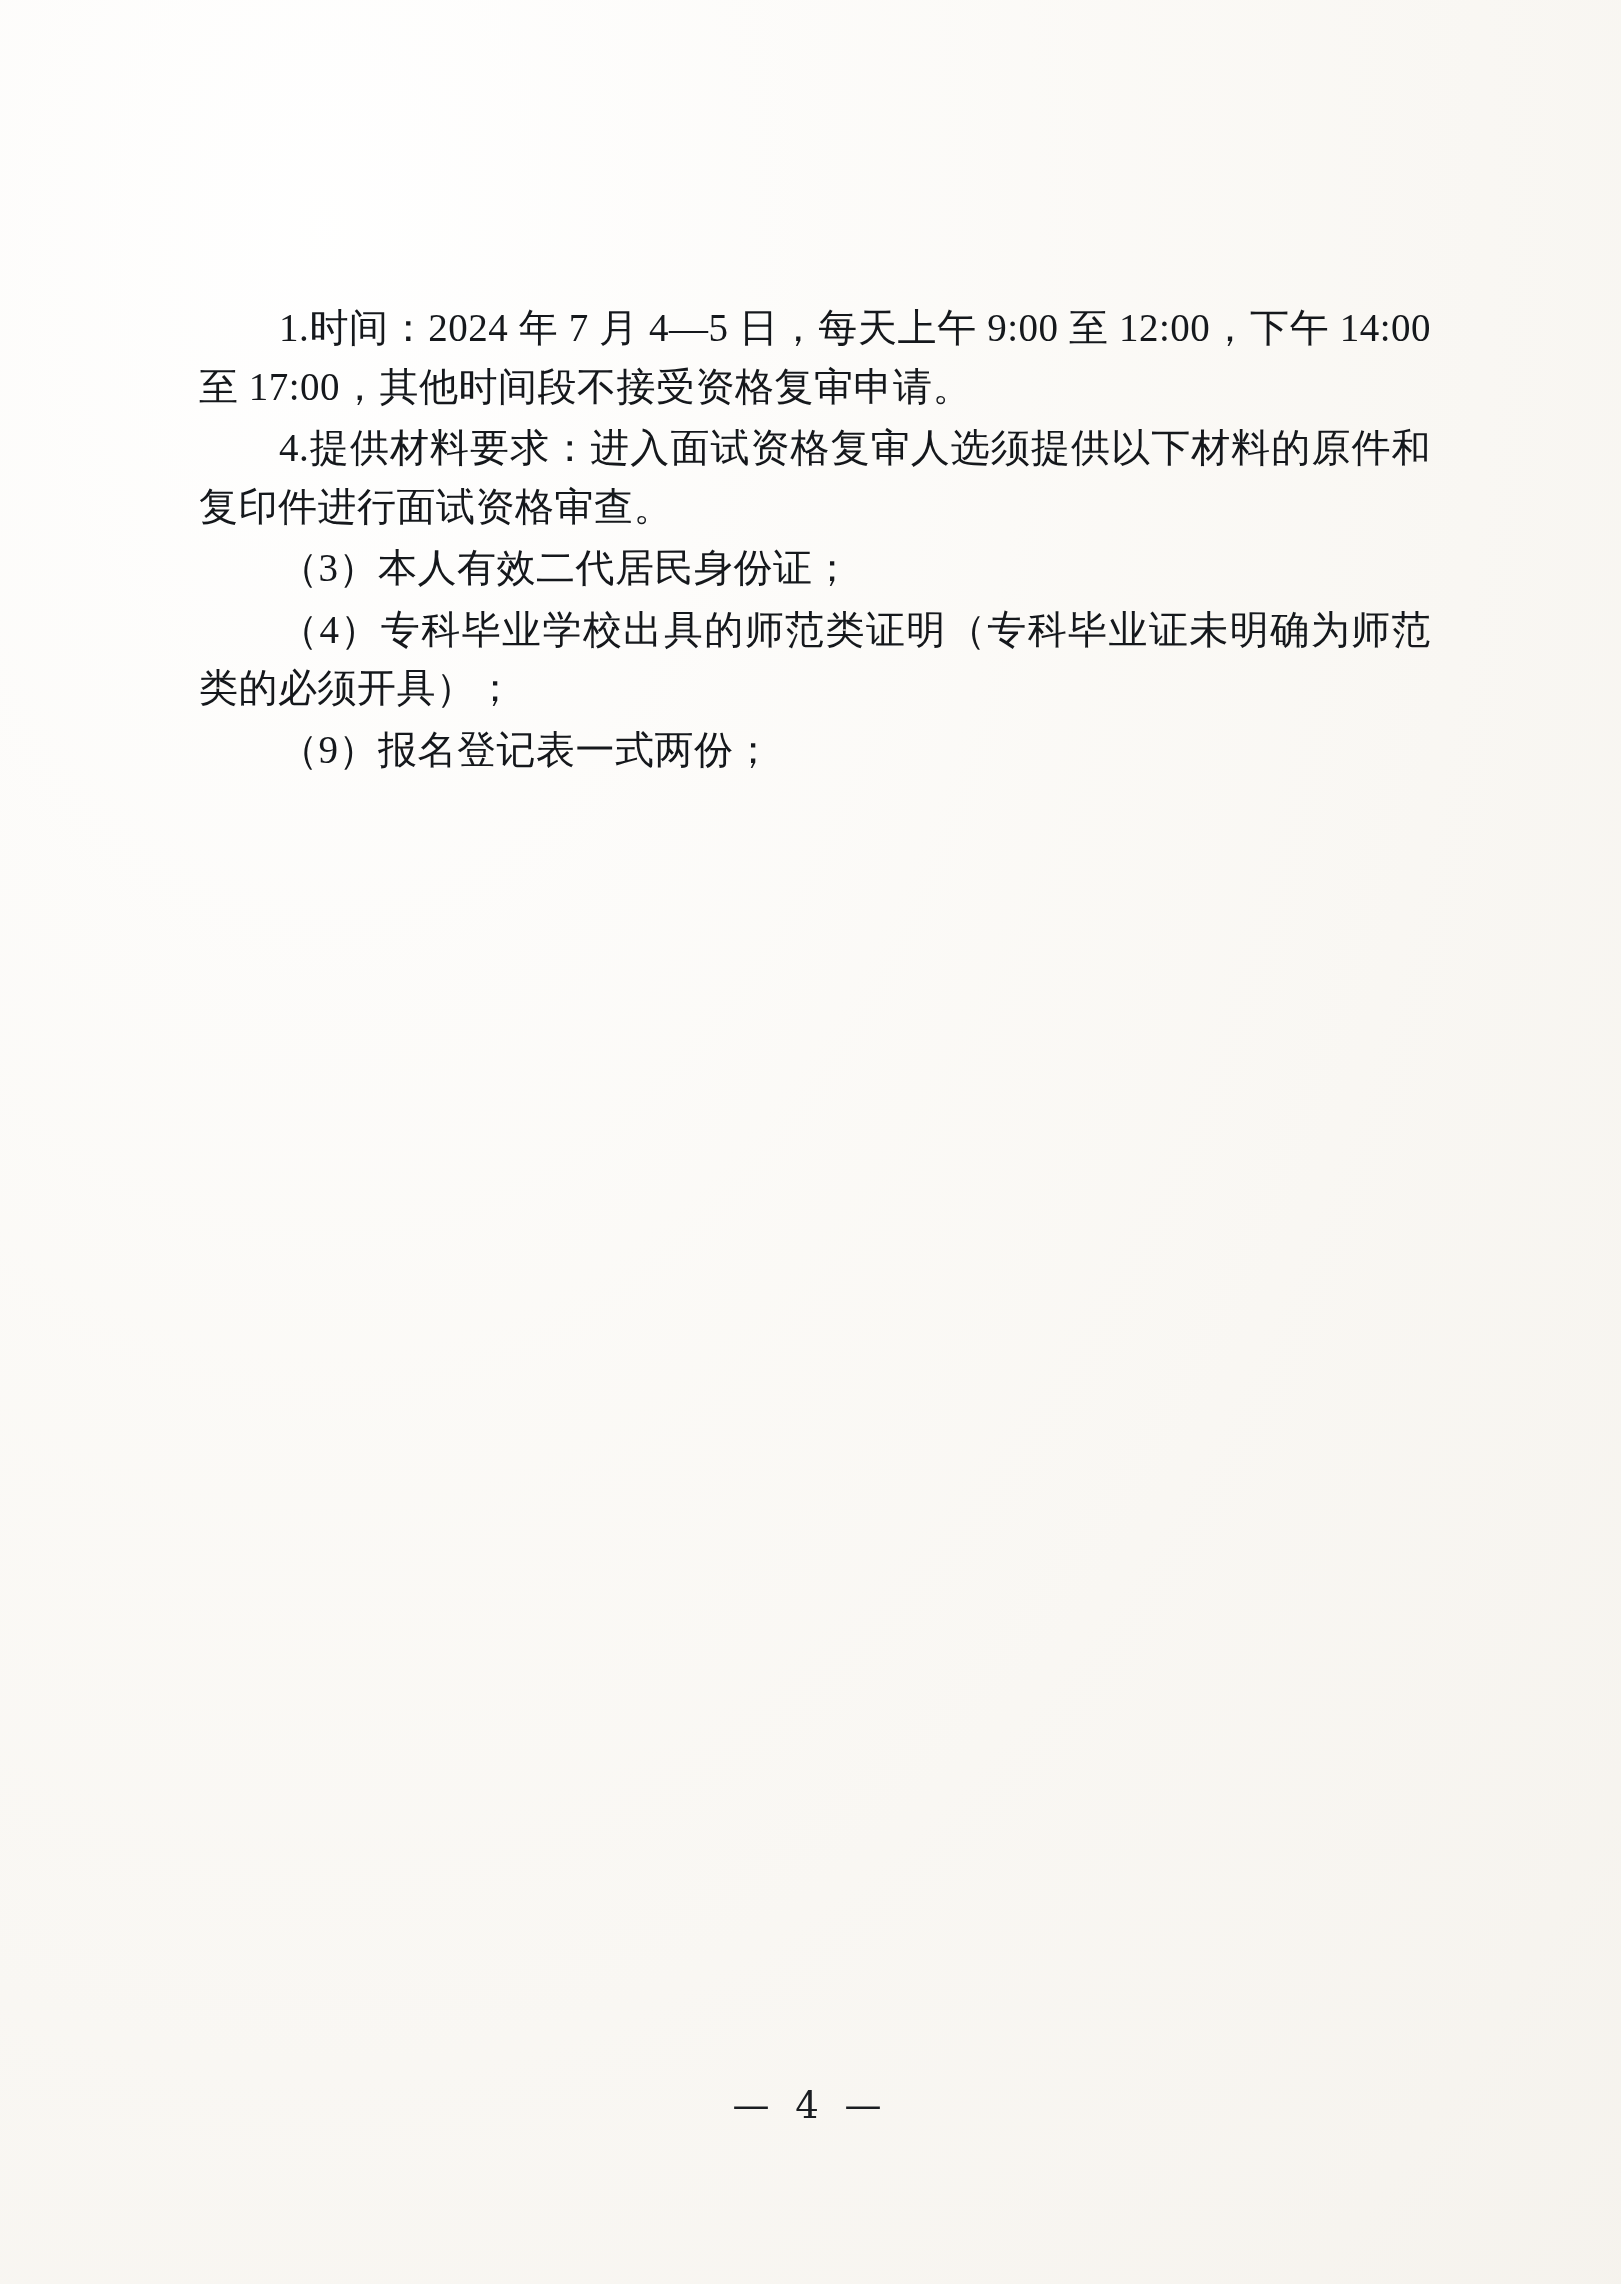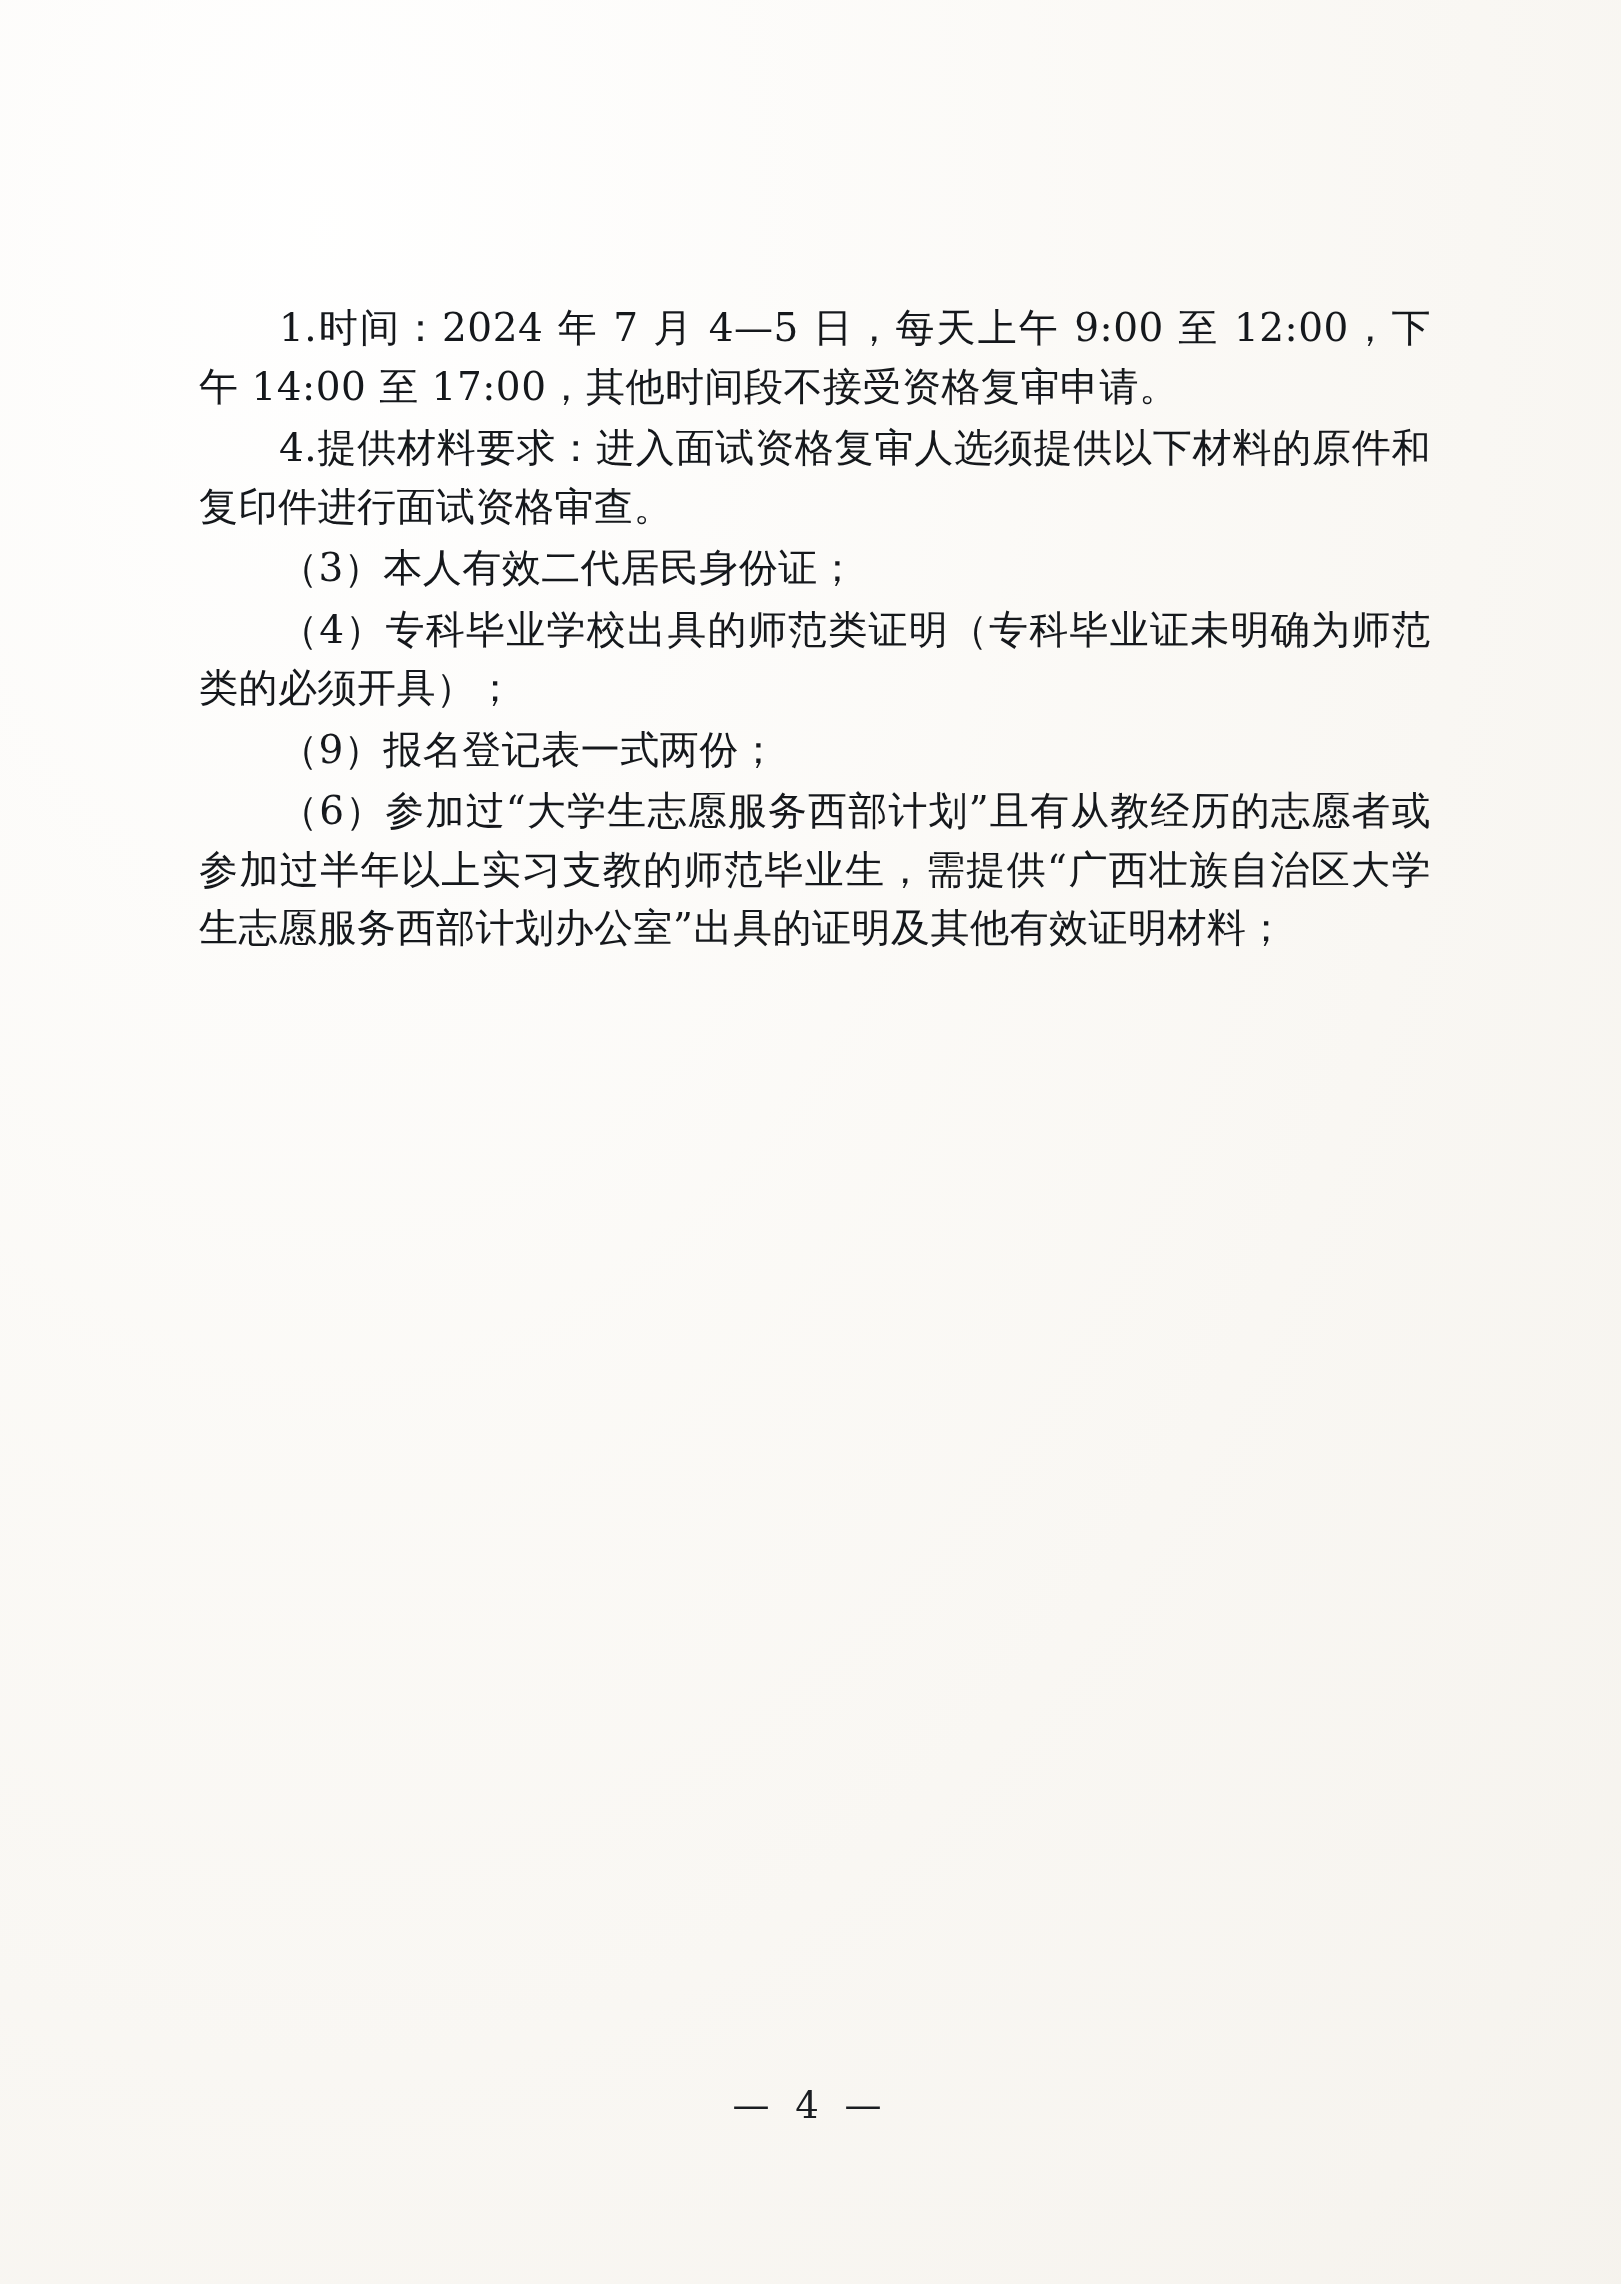--- a/index.html
+++ b/index.html
@@ -37,20 +37,21 @@
     font-size: 39px;
     line-height: 1.50;
     color: #15181c;
     text-align: justify;
     text-justify: inter-ideograph;
     letter-spacing: 0.5px;
     font-family: "DejaVu Serif", "Liberation Serif", serif;
   }
   p.indent {
     text-indent: 80px;
+    font-family: Liberation Serif, serif;
   }
   .pagenum {
     position: absolute;
     left: 0;
     top: 2084px;
     width: 1621px;
     text-align: center;
     font-size: 37px;
     color: #1a1d21;
     font-family: "DejaVu Serif", "Liberation Serif", serif;
@@ -62,18 +63,17 @@
 
 <div class="page">
   <div class="paper-grain"></div>
 
   <div class="content">
     <p class="para indent">1.时间：2024 年 7 月 4—5 日，每天上午 9:00 至 12:00，下午 14:00 至 17:00，其他时间段不接受资格复审申请。</p>
     <p class="para indent">4.提供材料要求：进入面试资格复审人选须提供以下材料的原件和复印件进行面试资格审查。</p>
     <p class="para indent">（3）本人有效二代居民身份证；</p>
     <p class="para indent">（4）专科毕业学校出具的师范类证明（专科毕业证未明确为师范类的必须开具）；</p>
     <p class="para indent">（9）报名登记表一式两份；</p>
-    <p class="para indent">（6）参加过“大学生志愿服务西部计划”且有从教经历的志愿者或参加过半年以上实习支教的师范毕业生，需提供“广西壮族自治区大学生志愿服务西部计划办公室”出具的证明及其他有效证明材料；</p>
   </div>
 
   <div class="pagenum">— 4 —</div>
 </div>
 
 
 </body></html>

